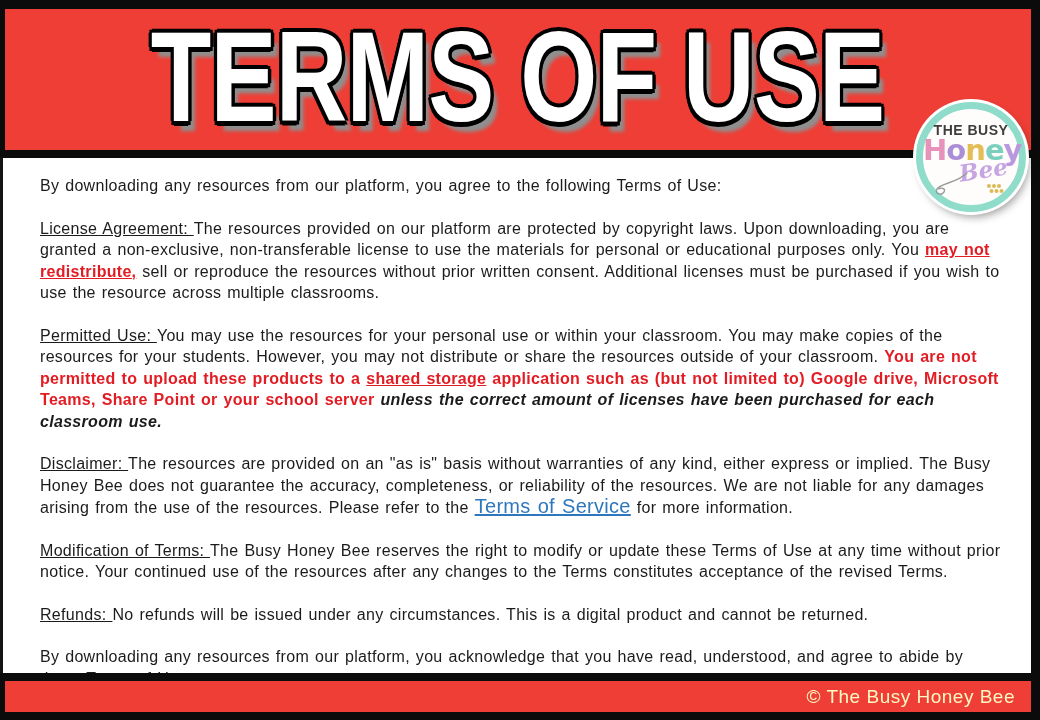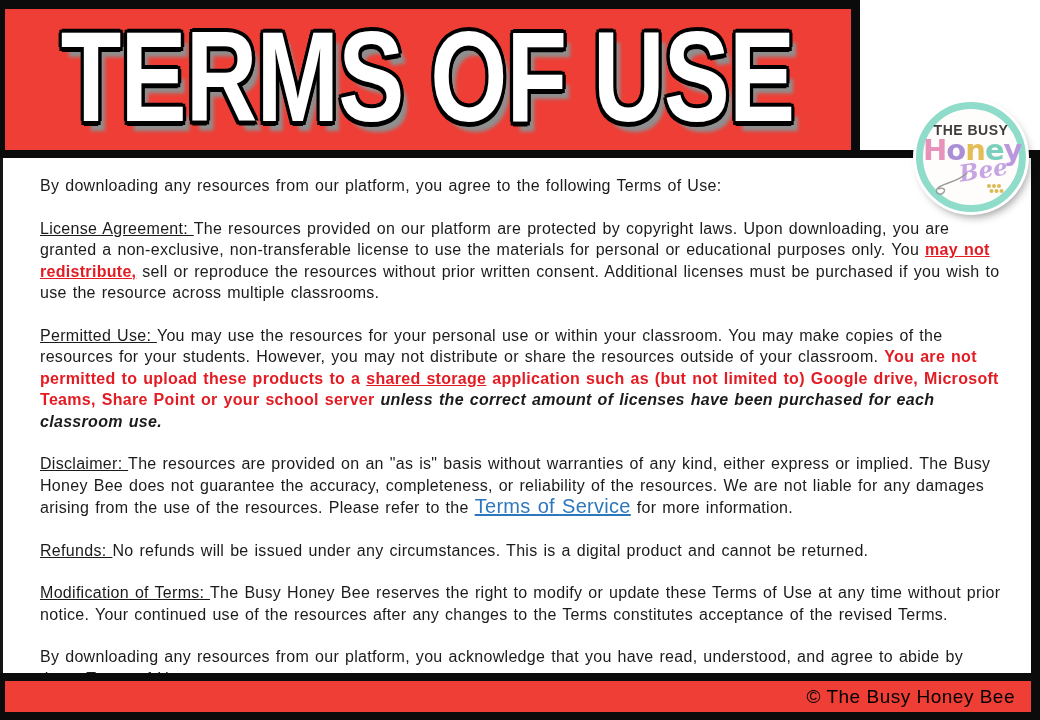--- a/index.html
+++ b/index.html
@@ -6,21 +6,21 @@
   html,body { background:#fff; }
   body { font-family:"Liberation Sans", sans-serif; }
 
   .page {
     position:relative; width:1040px; height:720px;
     background:#fff; overflow:hidden;
   }
 
   
   .banner {
-    position:absolute; top:0; left:0; width:860px; height:150px;
+    position:absolute; top:0; left:0; width:1040px; height:150px;
     background:#ee3e35;
     border-top:9px solid #0b0b0b;
     border-left:5px solid #0b0b0b;
     border-right:9px solid #0b0b0b;
     display:flex; align-items:center; justify-content:center;
   }
   .banner-divider {
     position:absolute; top:150px; left:0; width:1040px; height:8px; background:#0b0b0b;
   }
   .page-title {
@@ -97,21 +97,21 @@
     background:#ee3e35;
     border-left:5px solid #0b0b0b;
     border-right:9px solid #0b0b0b;
     display:flex; align-items:center; justify-content:flex-end;
     padding-right:16px;
   }
   .footer-bottom {
     position:absolute; top:712px; left:0; width:1040px; height:8px; background:#0b0b0b;
   }
   .copyright {
-    color:#000000; font-size:19px; letter-spacing:0.5px;
+    color:#fef9c3; font-size:19px; letter-spacing:0.5px;
     font-family:"Liberation Sans", sans-serif;
   }
 </style>
 </head>
 <body>
 
 <div class="page">
 
   <div class="banner">
     <div class="page-title">TERMS OF USE</div>
@@ -138,23 +138,23 @@
   <div class="content">
 
     <p><span>By downloading any resources from our platform, you agree to the following Terms of Use:</span></p>
 
     <p><span class="seg-heading">License Agreement: </span><span>The resources provided on our platform are protected by copyright laws. Upon downloading, you are granted a non-exclusive, non-transferable license to use the materials for personal or educational purposes only. </span><span class="seg-bold">You </span><span class="seg-red-underline">may not redistribute,</span><span class="seg-bold"> sell or reproduce the resources without prior written consent. Additional licenses must be purchased if you wish to use the resource across multiple classrooms.</span></p>
 
     <p><span class="seg-heading">Permitted Use: </span><span>You may use the resources for your personal use or within your classroom. You may make copies of the resources for your students. </span><span class="seg-bold">However, you may not distribute or share the resources outside of your classroom. </span><span class="seg-red">You are not permitted to upload these products to a </span><span class="seg-red-underline">shared storage</span><span class="seg-red"> application such as (but not limited to) Google drive, Microsoft Teams, Share Point or your school server </span><span class="seg-bold-italic">unless the correct amount of licenses have been purchased for each classroom use.</span></p>
 
     <p><span class="seg-heading">Disclaimer: </span><span>The resources are provided on an "as is" basis without warranties of any kind, either express or implied. The Busy Honey Bee does not guarantee the accuracy, completeness, or reliability of the resources. We are not liable for any damages arising from the use of the resources. Please refer to the </span><span class="seg-link">Terms of Service</span><span> for more information.</span></p>
 
+    <p><span class="seg-heading">Modification of Terms: </span><span>The Busy Honey Bee reserves the right to modify or update these Terms of Use at any time without prior notice. Your continued use of the resources after any changes to the Terms constitutes acceptance of the revised Terms.</span></p>
+
     <p><span class="seg-heading">Refunds: </span><span>No refunds will be issued under any circumstances. This is a digital product and cannot be returned.</span></p>
-
-    <p><span class="seg-heading">Modification of Terms: </span><span>The Busy Honey Bee reserves the right to modify or update these Terms of Use at any time without prior notice. Your continued use of the resources after any changes to the Terms constitutes acceptance of the revised Terms.</span></p>
 
     <p><span>By downloading any resources from our platform, you acknowledge that you have read, understood, and agree to abide by these Terms of Use.</span></p>
 
   </div>
 
   <div class="footer-divider"></div>
   <div class="footer">
     <span class="copyright">© The Busy Honey Bee</span>
   </div>
   <div class="footer-bottom"></div>

